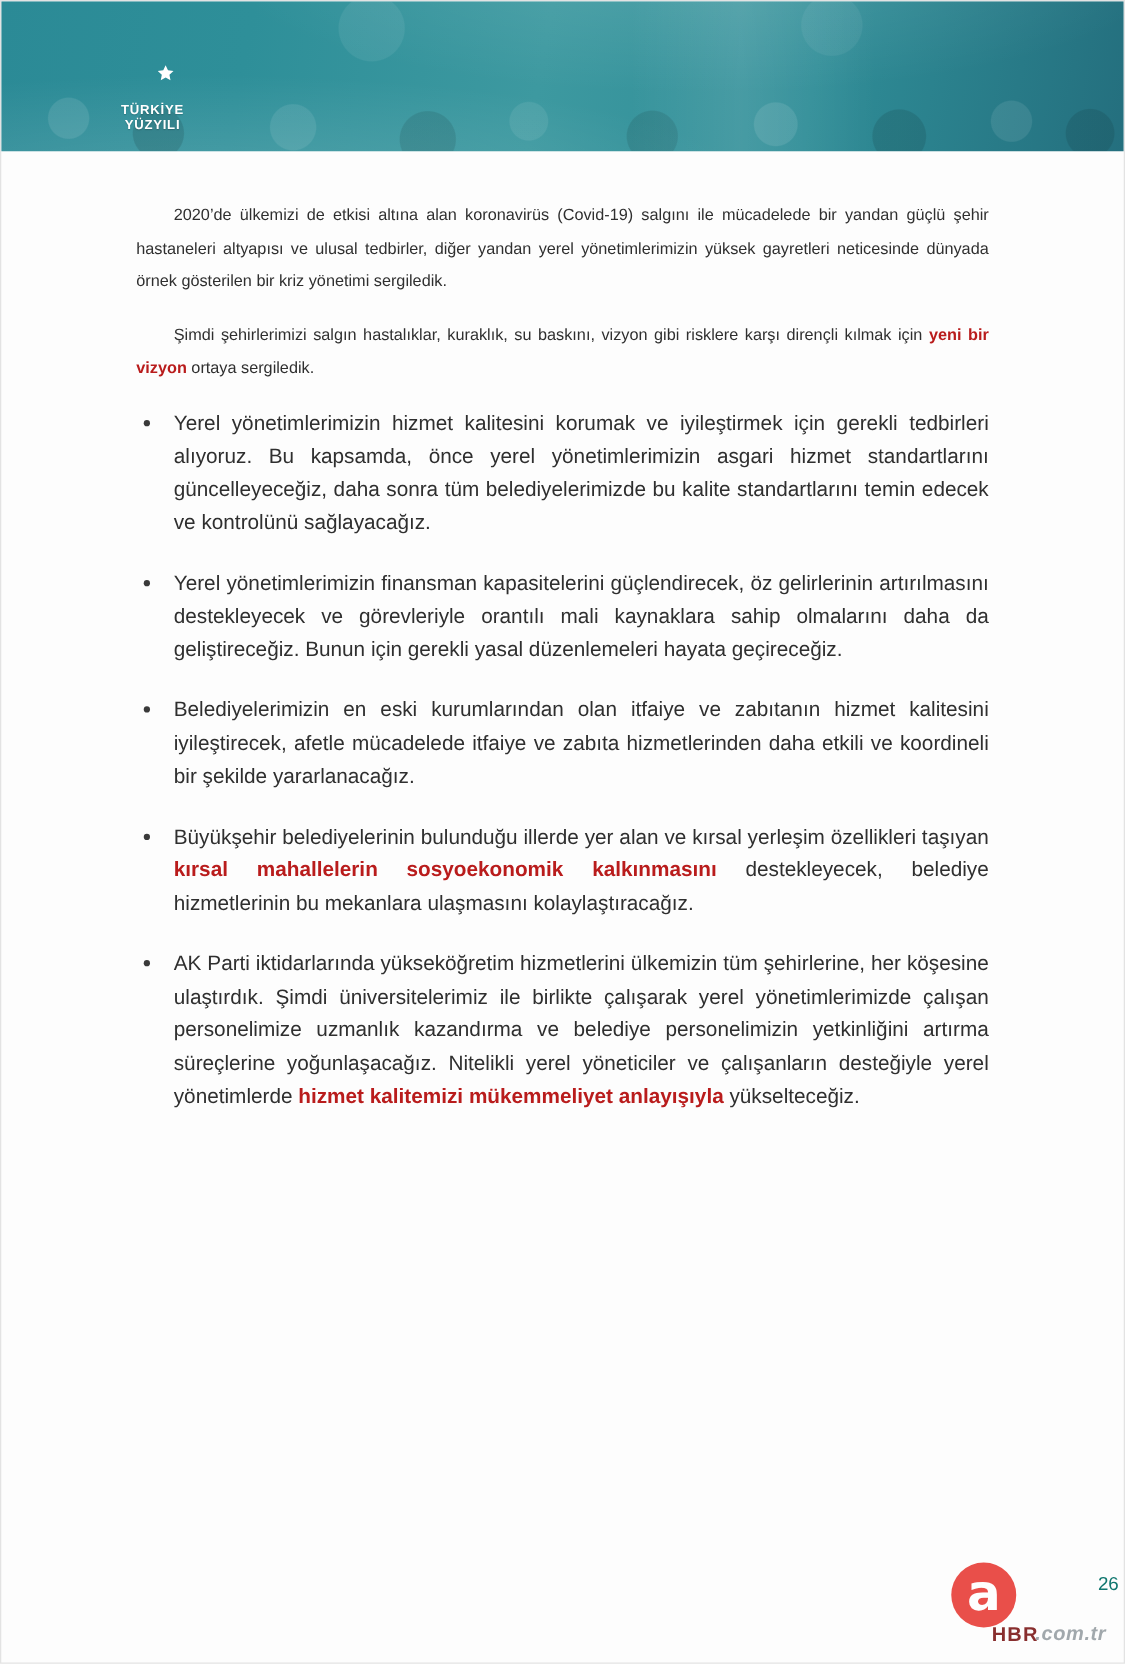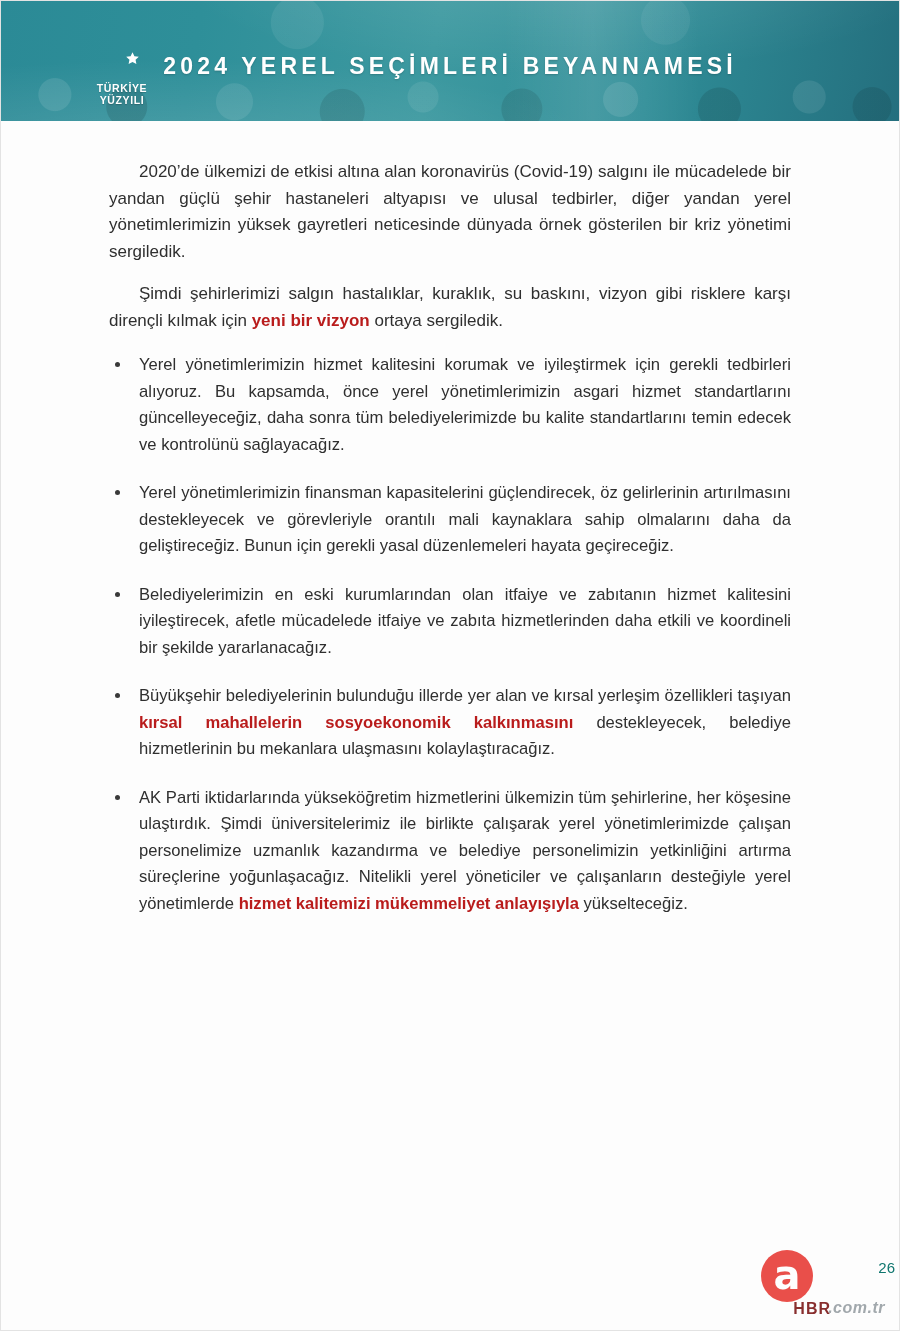--- a/index.html
+++ b/index.html
@@ -97,21 +97,21 @@
     letter-spacing: 0.6px;
     text-shadow: 0 1px 1px rgba(0,0,0,0.2);
   }
 
   
   .content {
     padding: 38px 108px 0 108px;
   }
   p.para {
     margin: 0 0 16px 0;
-    font-size: 17px;
+    font-size: 13px;
     line-height: 26.5px;
     text-align: justify;
     text-justify: inter-word;
     color: #2f2f2f;
     text-indent: 30px;
   }
   ul.bullets {
     margin: 18px 0 0 0;
     padding: 0;
     list-style: none;
@@ -205,21 +205,20 @@
           <path d="M30 6 A17 17 0 1 0 30 40 A14 14 0 1 1 30 6 Z" fill="#ffffff"></path>
           <path d="M33.5 17.2 l1.9 4.0 4.4 .55 -3.25 3.0 .85 4.35 -3.9 -2.15 -3.9 2.15 .85 -4.35 -3.25 -3.0 4.4 -.55 Z" fill="#ffffff"></path>
         </svg>
       </div>
       <div class="logo-text">
         <div>TÜRKİYE</div>
         <div>YÜZYILI</div>
       </div>
     </div>
 
-    <div class="header-title">2024 YEREL SEÇİMLERİ BEYANNAMESİ</div>
   </div>
 
   <div class="content">
 
     <p class="para">2020’de ülkemizi de etkisi altına alan koronavirüs (Covid-19) salgını ile mücadelede bir yandan güçlü şehir hastaneleri altyapısı ve ulusal tedbirler, diğer yandan yerel yönetimlerimizin yüksek gayretleri neticesinde dünyada örnek gösterilen bir kriz yönetimi sergiledik.</p>
 
     <p class="para"><span>Şimdi şehirlerimizi salgın hastalıklar, kuraklık, su baskını, vizyon gibi risklere karşı dirençli kılmak için </span><b>yeni bir vizyon</b><span> ortaya sergiledik.</span></p>
 
     <ul class="bullets">
 

